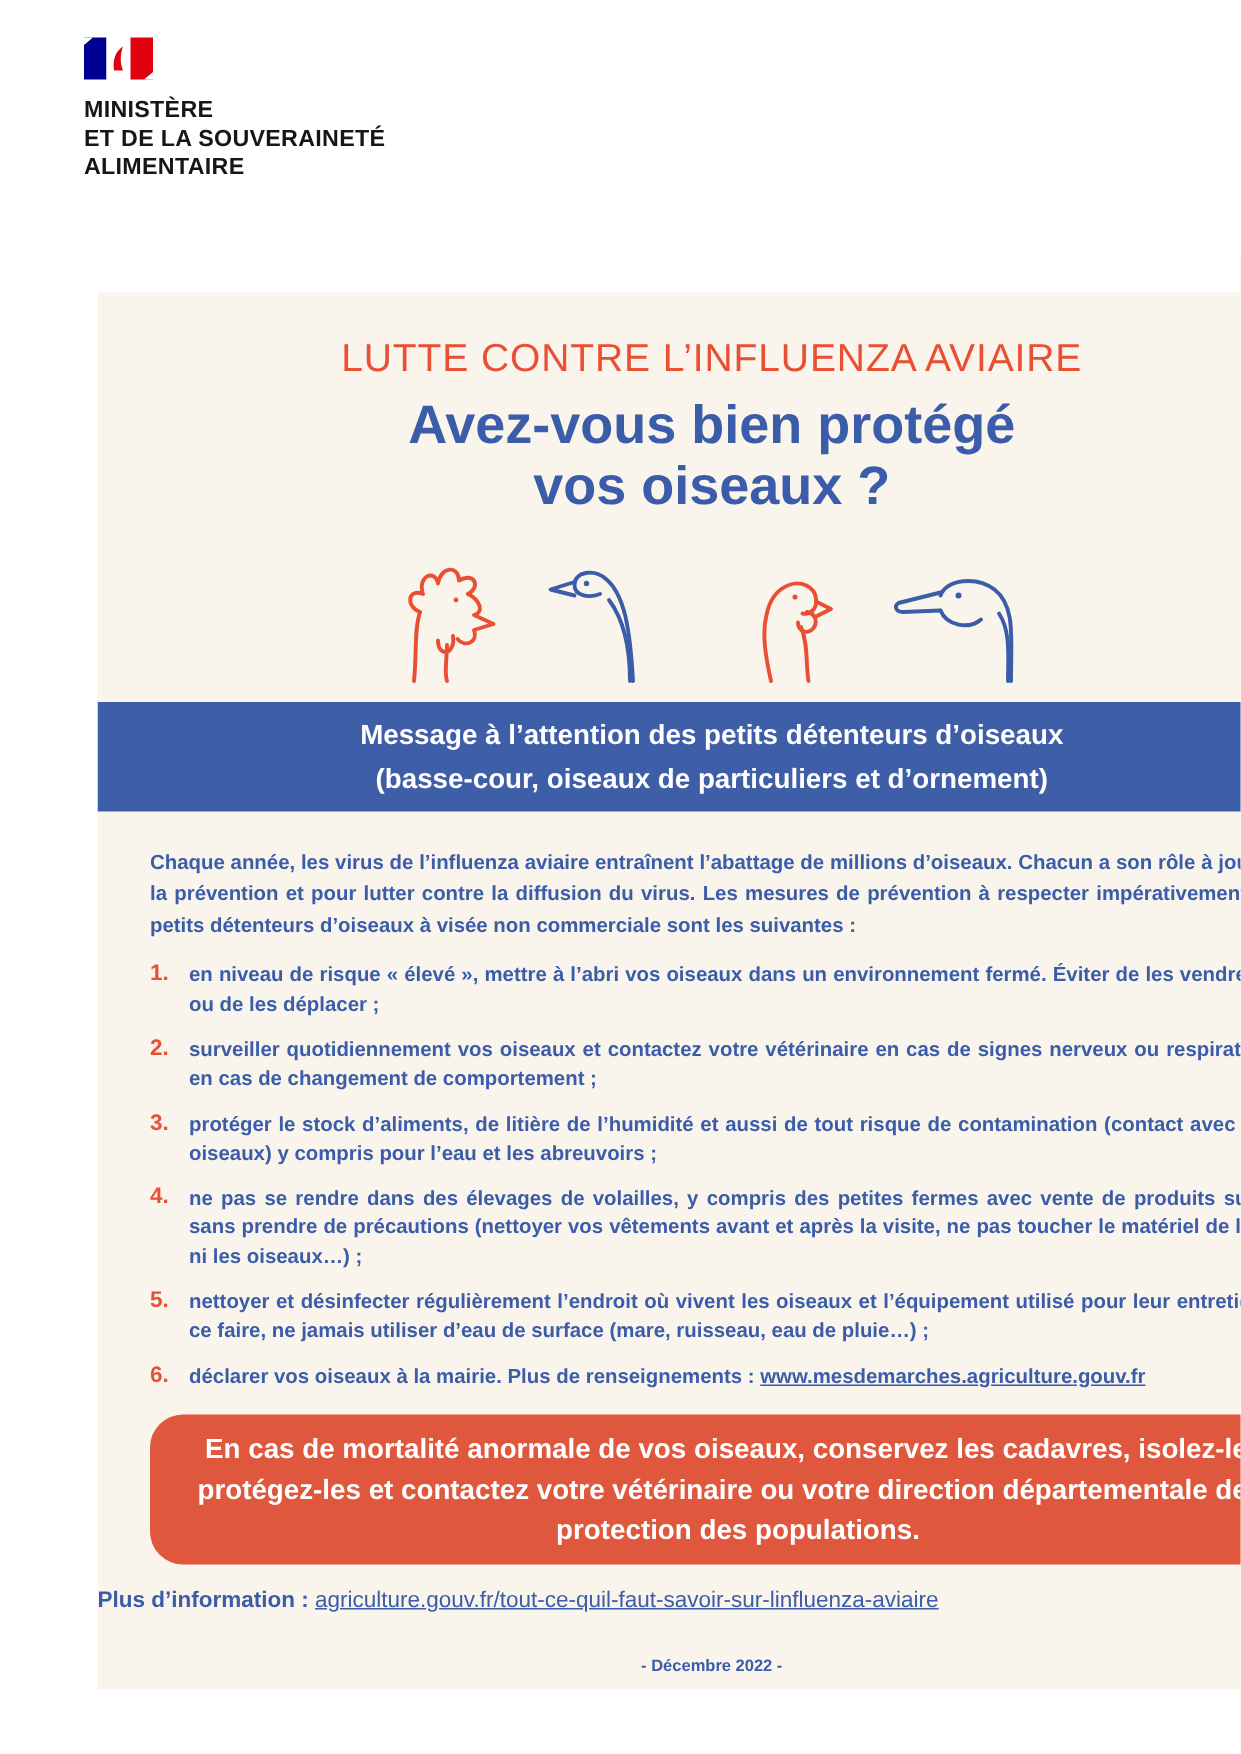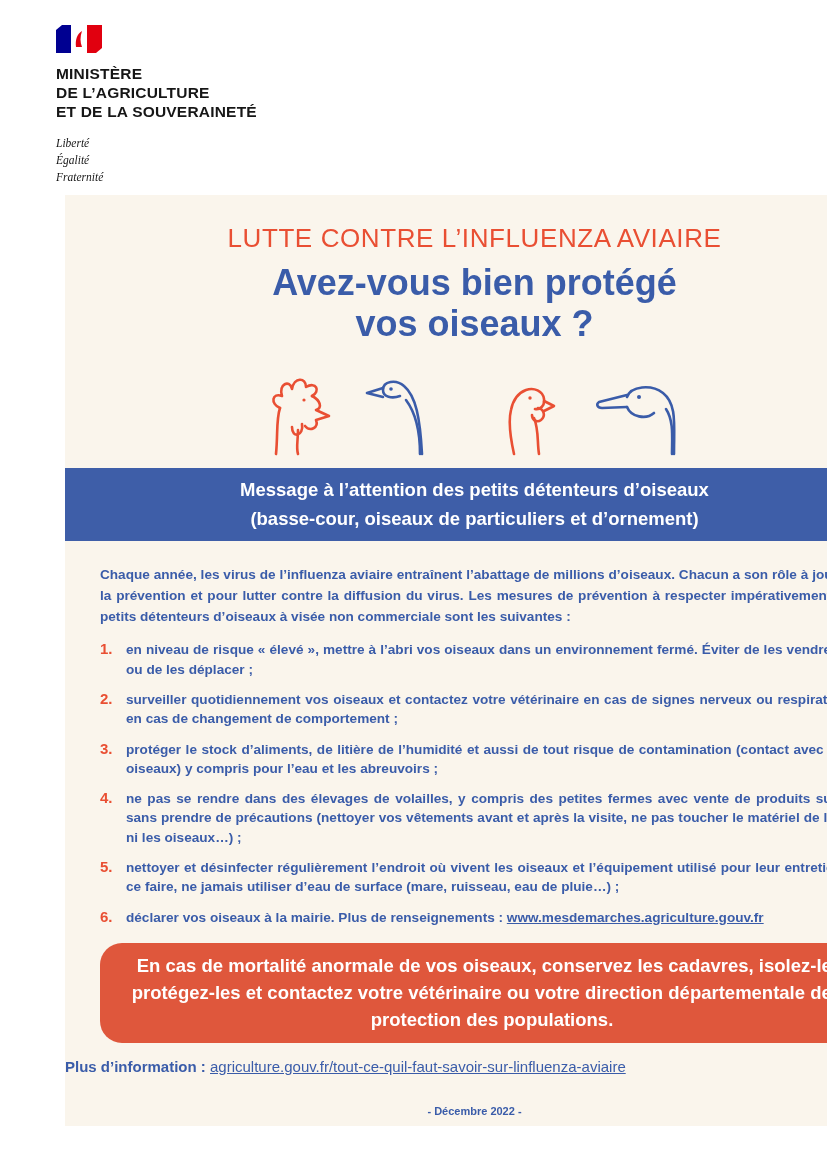--- a/index.html
+++ b/index.html
@@ -94,27 +94,22 @@
   <svg class="flag" viewBox="0 0 46 30" aria-hidden="true">
     <rect x="0" y="1" width="15" height="28" fill="#000091"></rect>
     <rect x="15" y="1" width="16" height="28" fill="#ffffff"></rect>
     <rect x="31" y="1" width="15" height="28" fill="#e1000f"></rect>
     <path d="M20,23 C19,16 21,10 26,7 C24,13 24,18 26,23 Z" fill="#e1000f"></path>
     <path d="M0,1 L6,1 L0,6 Z" fill="#ffffff"></path>
     <path d="M46,29 L40,29 L46,24 Z" fill="#ffffff"></path>
   </svg>
   <div class="ministry">
     <div>MINISTÈRE</div>
-    <div>DE L’AGRICULTURE</div>
     <div>ET DE LA SOUVERAINETÉ</div>
-  </div>
-  <div class="motto">
-    <div>Liberté</div>
-    <div>Égalité</div>
-    <div>Fraternité</div>
+    <div>ALIMENTAIRE</div>
   </div>
 </div>
 
 <div class="card">
 
   <div class="kicker">LUTTE CONTRE L’INFLUENZA AVIAIRE</div>
 
   <div class="big-title">
     <div>Avez-vous bien protégé</div>
     <div>vos oiseaux ?</div>

